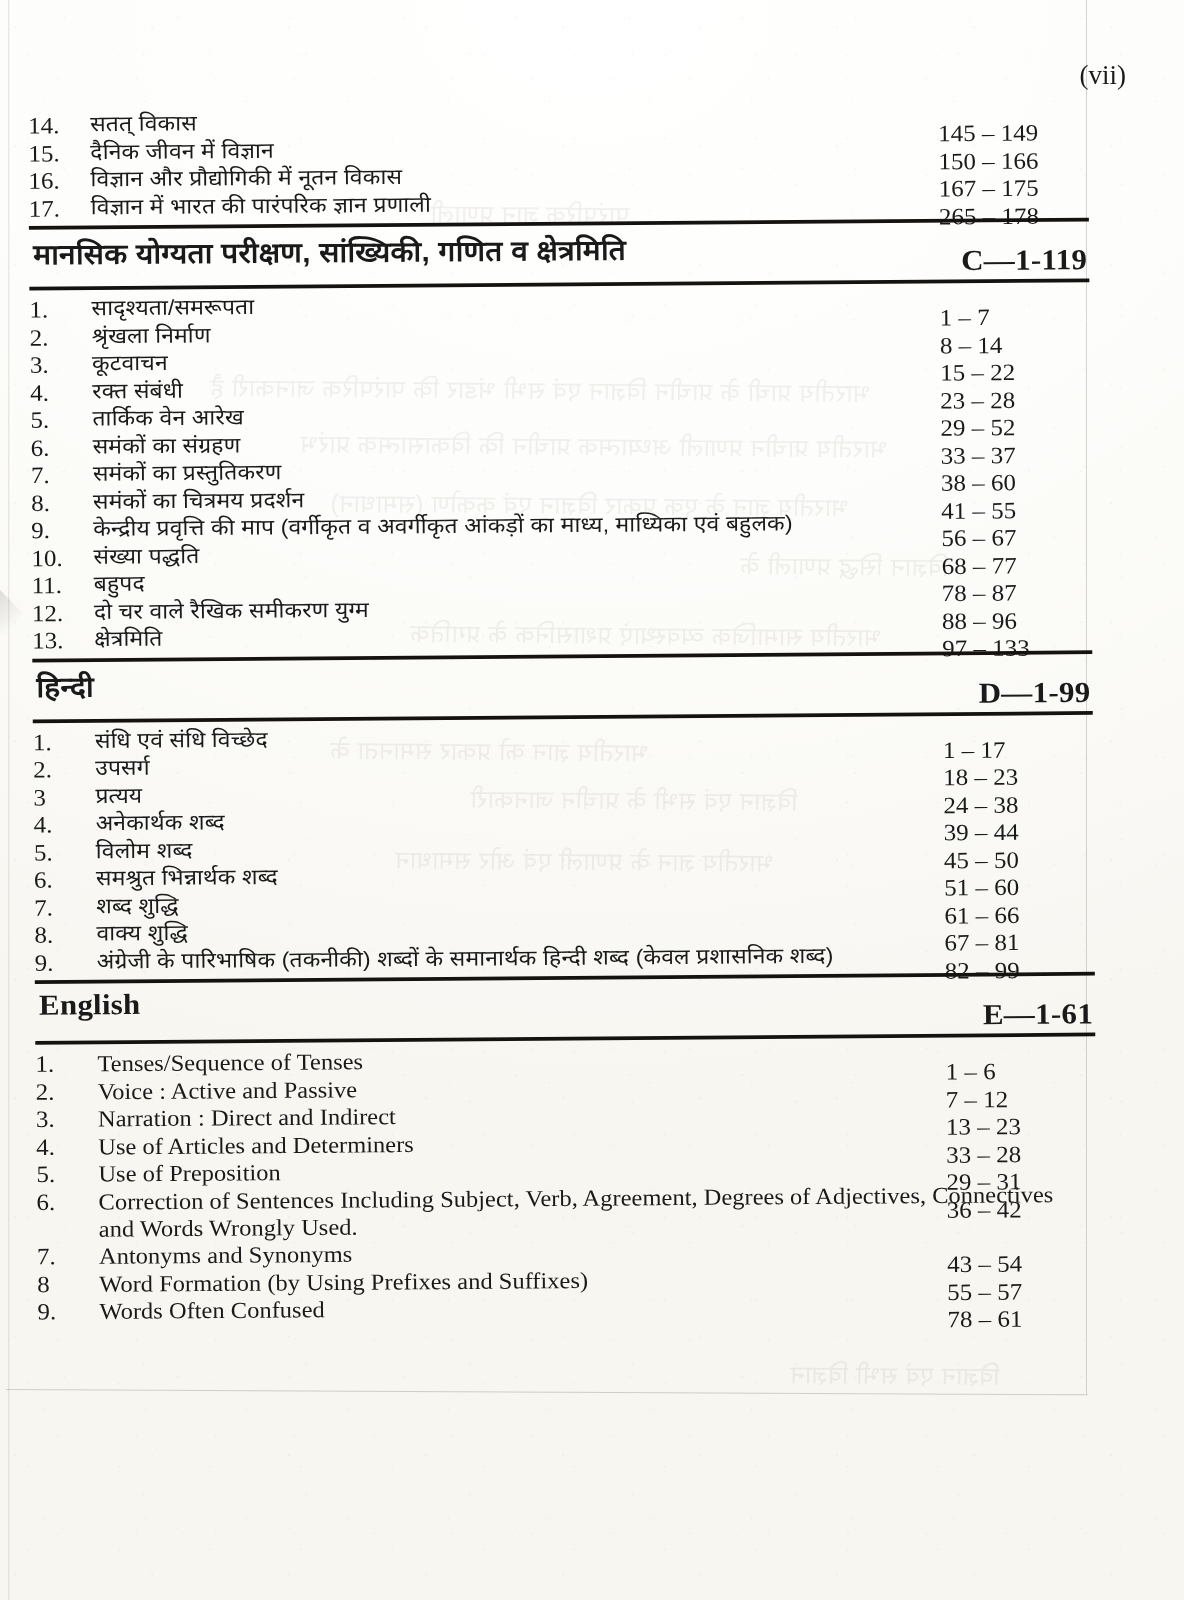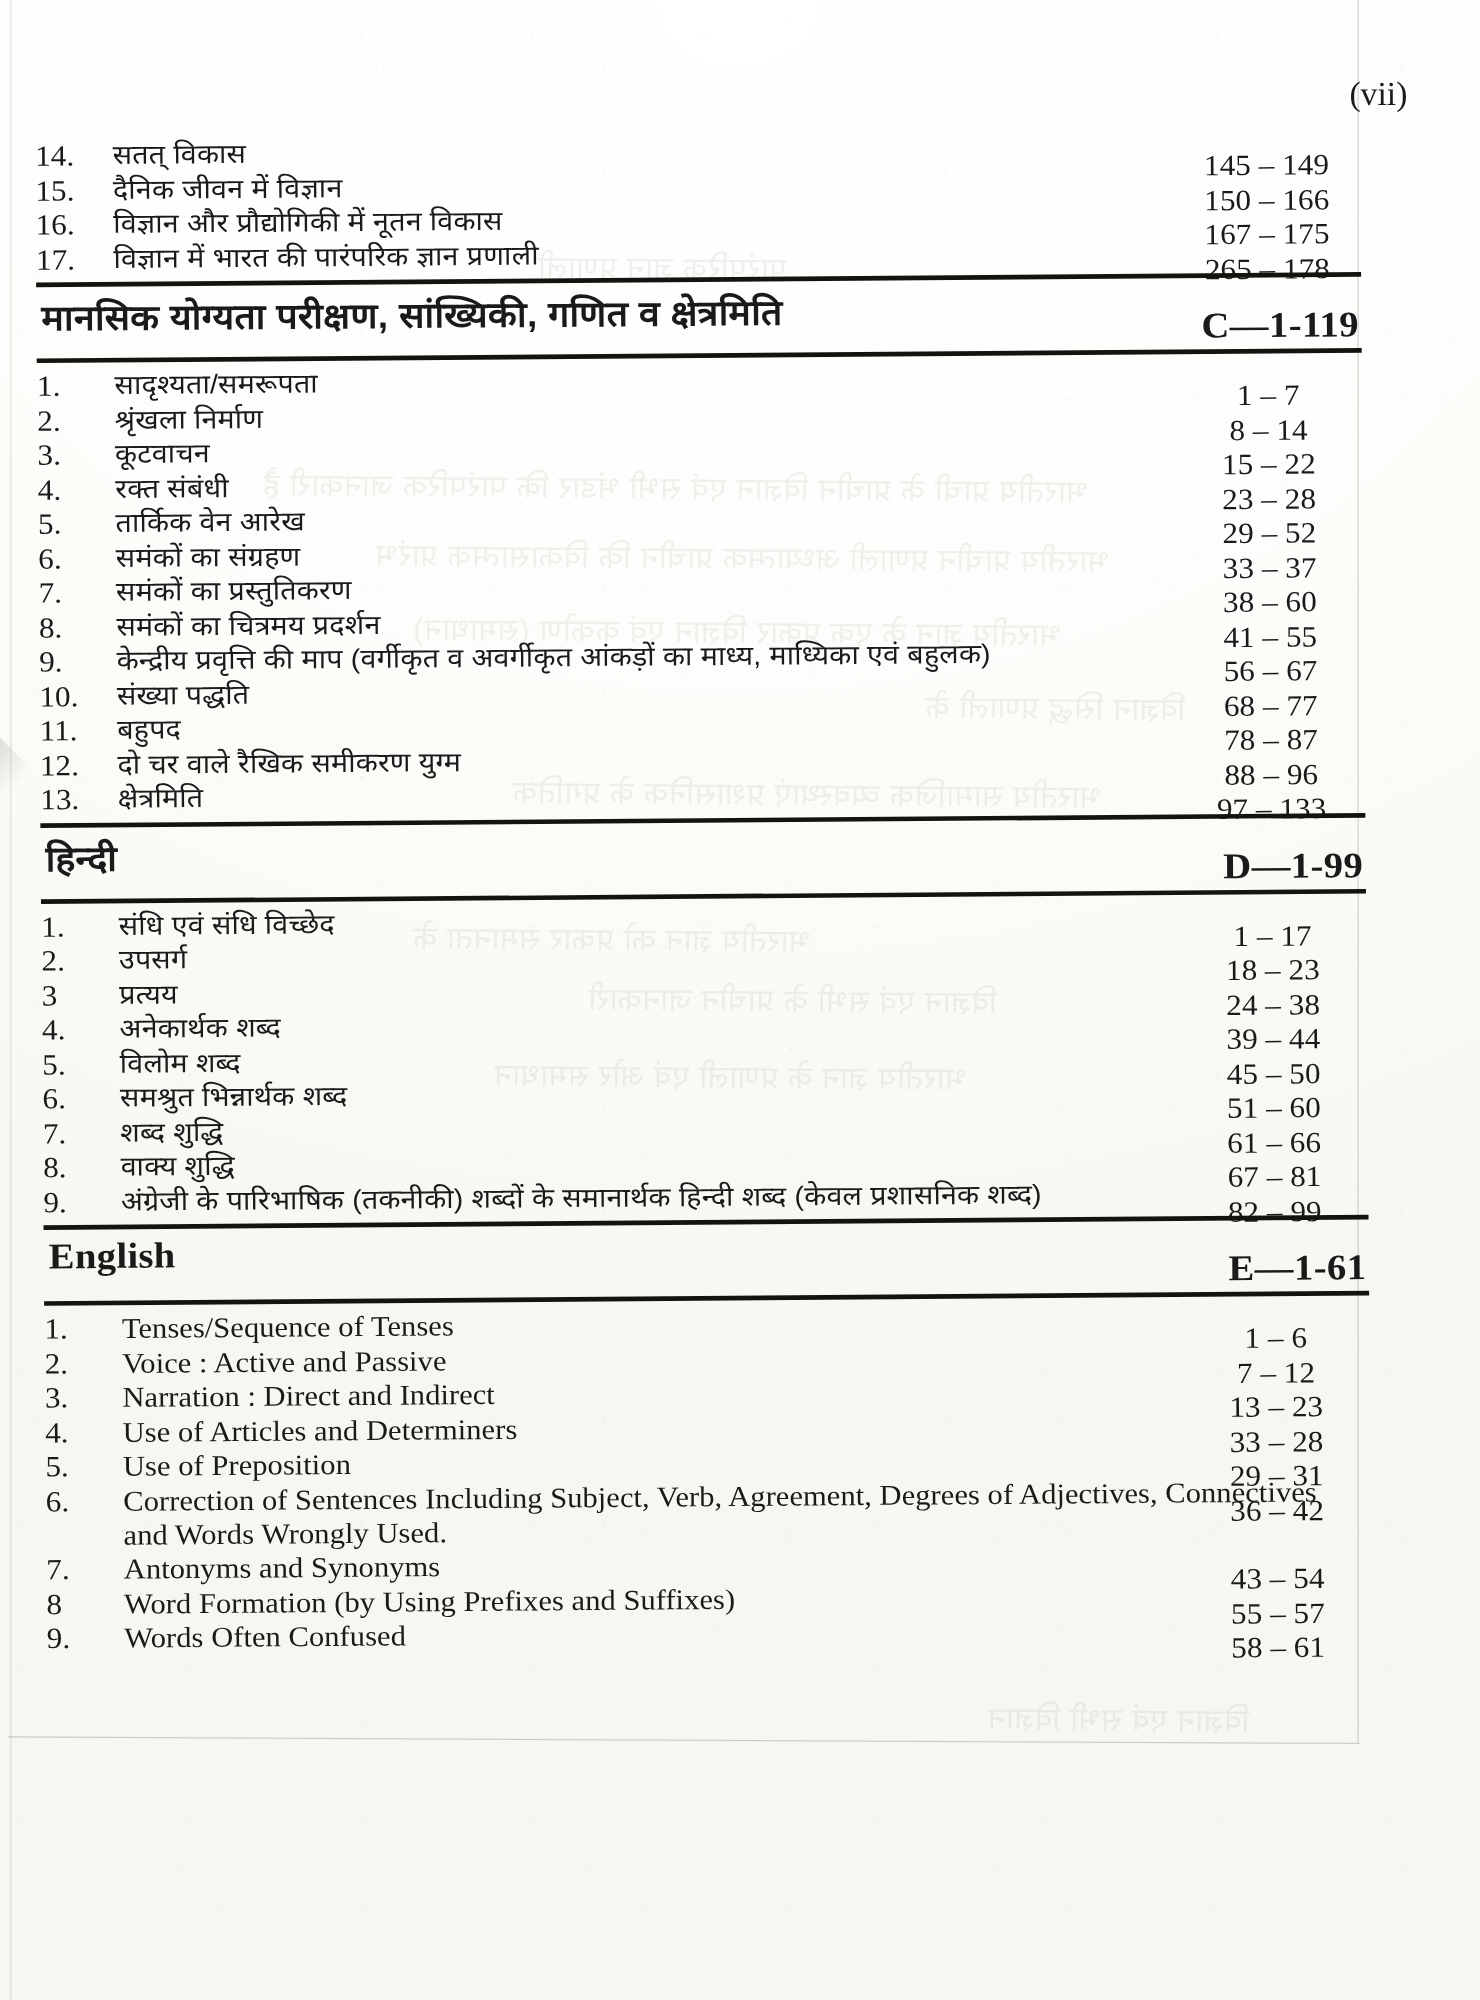--- a/index.html
+++ b/index.html
@@ -122,21 +122,21 @@
   .title {
     flex: 1 1 auto;
     font-size: 24px;
     line-height: 1.2;
     padding-right: 14px;
   }
   .pages {
     position: absolute;
     right: 0;
     width: 150px;
-    text-align: center;
+    text-align: left;
     font-size: 25px;
     font-family: "Liberation Serif", serif;
     white-space: nowrap;
   }
 
   
   .dev .title {
     font-family: "Liberation Sans", "DejaVu Sans", sans-serif;
     font-size: 23px;
     letter-spacing: .1px;
@@ -394,17 +394,17 @@
           <div class="pages">43 – 54</div>
         </div>
         <div class="row eng">
           <div class="num">8</div>
           <div class="title">Word Formation (by Using Prefixes and Suffixes)</div>
           <div class="pages">55 – 57</div>
         </div>
         <div class="row eng">
           <div class="num">9.</div>
           <div class="title">Words Often Confused</div>
-          <div class="pages">58 – 61</div>
+          <div class="pages">78 – 61</div>
         </div>
       </div>
     </div>
 </div>
 
 </body></html>

